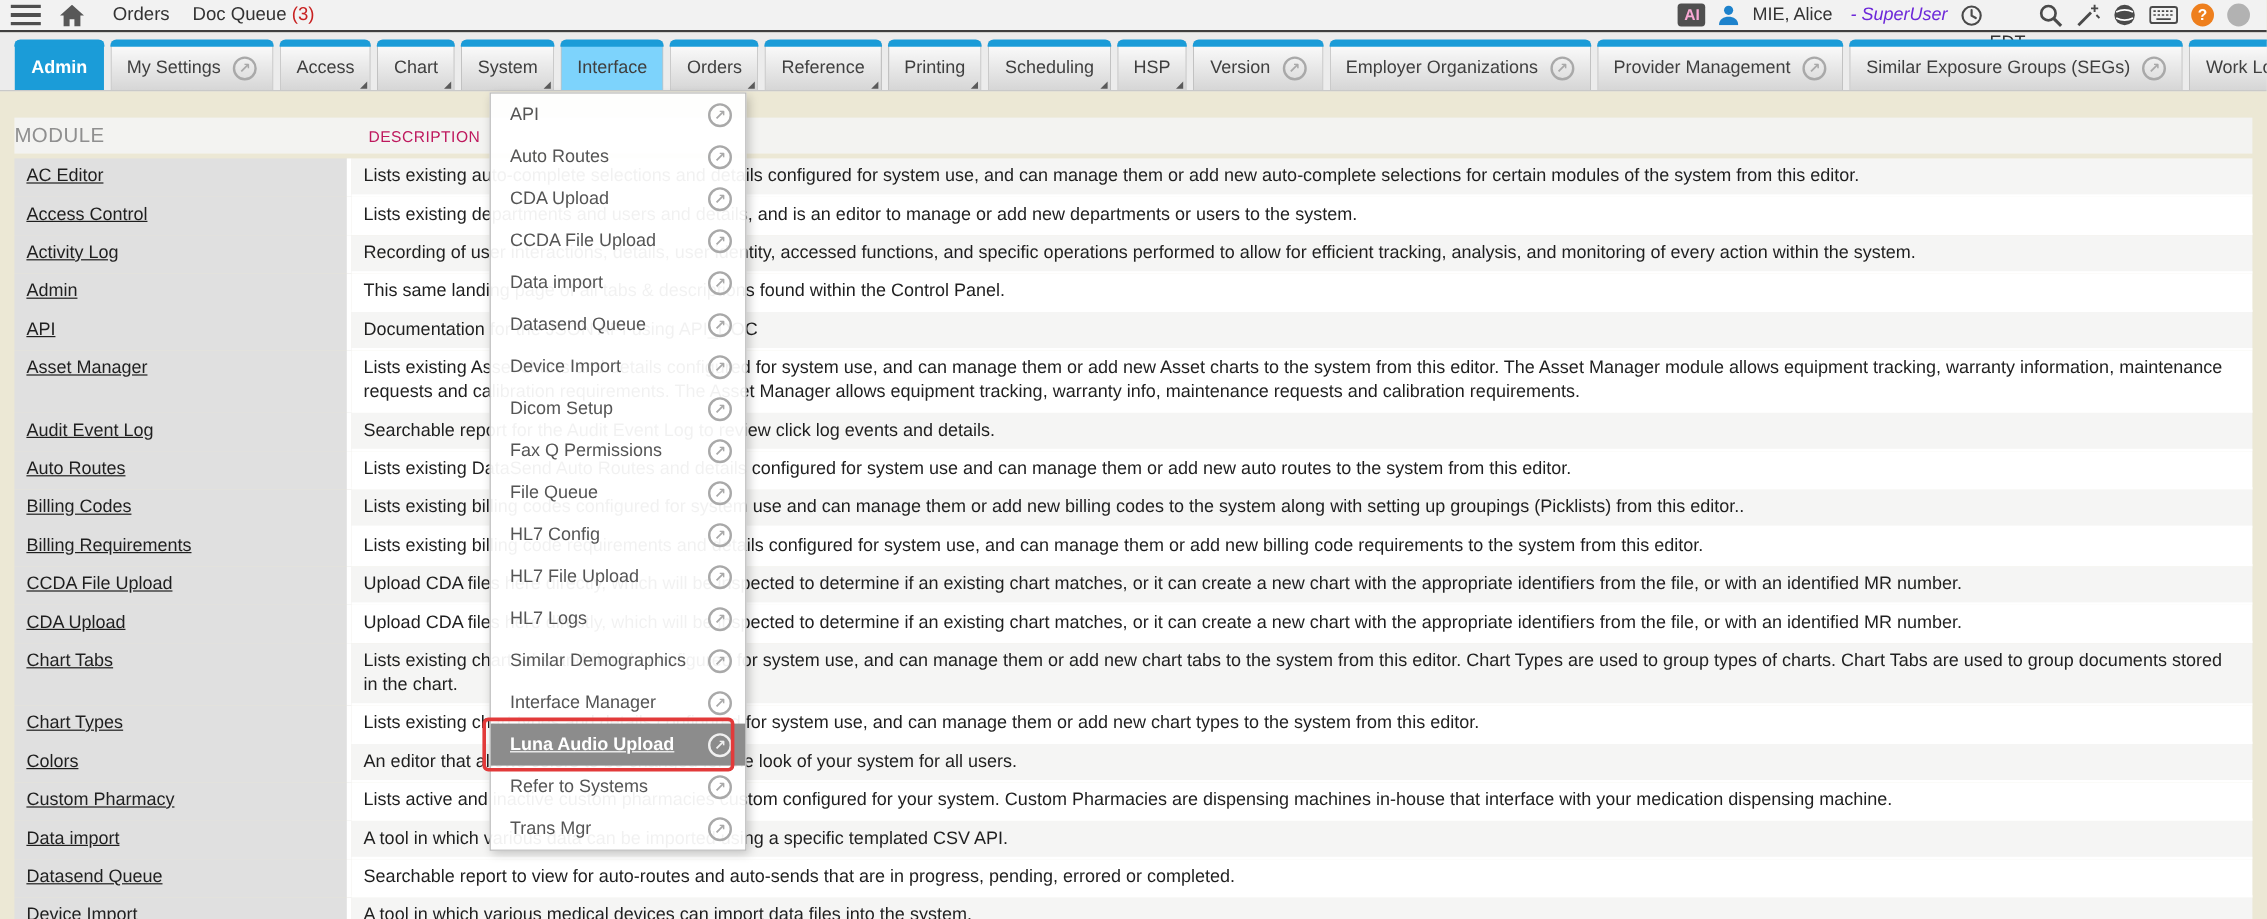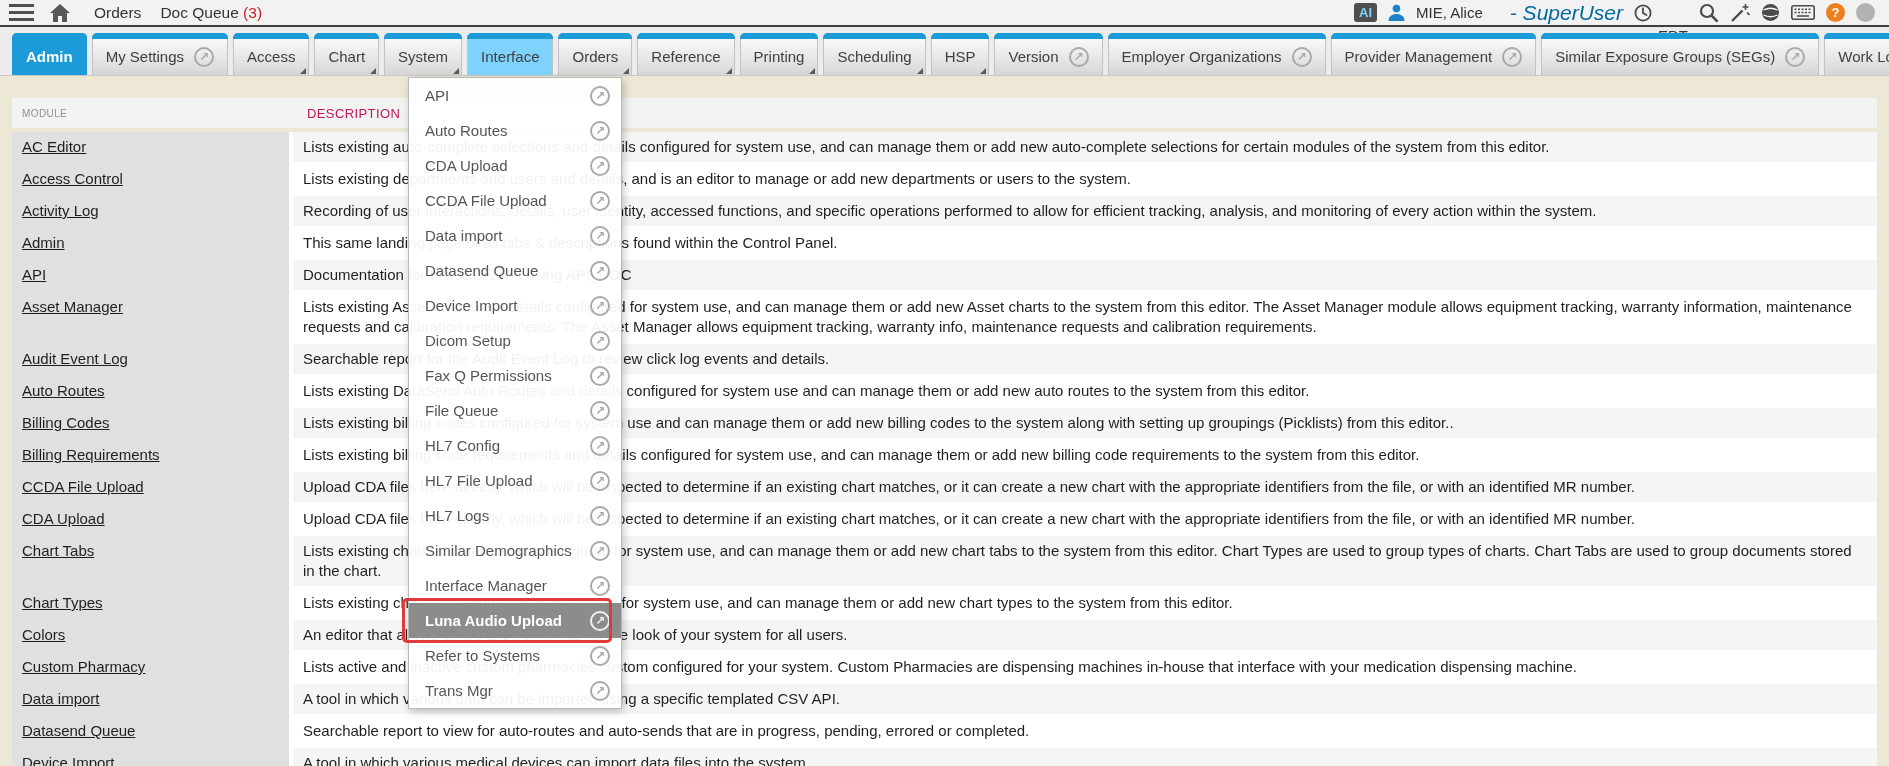--- a/index.html
+++ b/index.html
@@ -8,24 +8,24 @@
 
   
   .topbar { height: 27px; background: #f2f2f2; border-bottom: 2px solid #3f3f3f;
             display: flex; align-items: center; padding: 0 14px 0 9px; }
   .hamburger { width: 25px; height: 17px; cursor: pointer; margin-right: 16px;
      background: linear-gradient(to bottom,#4f4f4f 0 3px,transparent 3px 7px,#4f4f4f 7px 10px,transparent 10px 14px,#4f4f4f 14px 17px); }
   .home-btn { margin-right: 24px; cursor: pointer; display: flex; align-items: center; }
   .crumb { font-size: 15.5px; color: #333; margin-right: 19px; cursor: pointer; text-decoration: none; }
   .crumb .red { color: #c82121; }
   .topbar-right { margin-left: auto; display: flex; align-items: center; gap: 11px; }
-  .ai-badge { background: #4f4f4f; color: #7dd3fc; font-weight: bold; font-size: 13px;
+  .ai-badge { background: #4f4f4f; color: #f9a8d4; font-weight: bold; font-size: 13px;
               border-radius: 3px; padding: 2px 5px; line-height: 15px; }
   .username { font-size: 15px; color: #333; }
-  .userrole { font-size: 21px; color: #0369a1; font-style: italic; margin-left: 16px; }
+  .userrole { font-size: 15px; color: #6d28d9; font-style: italic; margin-left: 4px; }
   .tz { font-size: 15px; color: #333; margin-left: -5px; margin-top: 46px; }
   .help-circle { width: 19px; height: 19px; border-radius: 50%; background: #ee7f1d; color: #fff;
                  font-weight: bold; font-size: 13px; display: flex; align-items: center; justify-content: center; cursor: pointer; }
   .gray-circle { width: 19px; height: 19px; border-radius: 50%; background: #b2b2b2; cursor: pointer; }
   .icon-btn { display: flex; align-items: center; cursor: pointer; }
 
   
   .tabbar { height: 49px; background: #ececec; border-bottom: 1px solid #c9c9c9;
             display: flex; align-items: flex-end; padding-left: 12px; }
   .tab { position: relative; height: 42px; margin-right: 5px; padding: 4px 13px 0;
@@ -42,29 +42,29 @@
               color: #a9a9a9; font-size: 12px; font-weight: bold; display: inline-flex;
               align-items: center; justify-content: center; font-family: "DejaVu Sans", sans-serif; }
 
   
   .dropdown { position: absolute; left: 408px; top: 77px; width: 214px;
               background: rgba(255,255,255,0.94); border: 1px solid #b9b9b9;
               box-shadow: 2px 3px 8px rgba(0,0,0,0.22); z-index: 40; }
   .menu-item { position: relative; height: 35px; display: flex; align-items: center;
                padding: 0 40px 0 16px; font-size: 15px; color: #555; cursor: pointer; white-space: nowrap; }
   .menu-item .ext-icon { position: absolute; right: 11px; top: 50%; transform: translateY(-50%); }
-  .menu-item.highlighted { background: #8c8c8c; color: #fff; font-weight: bold; }
+  .menu-item.highlighted { background: #8c8c8c; color: #fff; font-weight: bold; text-decoration: underline; }
   .menu-item.highlighted .ext-icon { border-color: #f0f0f0; color: #f0f0f0; }
   .menu-item.highlighted::after { content: ''; position: absolute; left: -7px; right: 9px; top: -5px; bottom: -5px;
                border: 3px solid #e23a3a; border-radius: 5px; pointer-events: none; }
 
   
   .content { padding: 22px 12px 0; }
   .thead { display: flex; background: #f3f3f1; height: 30px; align-items: center; margin-bottom: 4px; }
-  .th-module { width: 285px; padding-left: 10px; font-size: 10px; color: #8f8f8f; letter-spacing: 0.4px; }
+  .th-module { width: 285px; font-size: 17px; color: #8f8f8f; letter-spacing: 0.4px; }
   .th-desc { flex: 1; padding-left: 10px; font-size: 13px; color: #be185d; letter-spacing: 0.4px; }
   .trow { display: flex; }
   .td-module { width: 281px; background: #e0e0e0; padding: 5px 10px; border-right: 4px solid #fff; }
   .module-link { color: #1f1f1f; font-size: 15px; line-height: 20px; text-decoration: underline; cursor: pointer; }
   .td-desc { flex: 1; background: #fff; padding: 5px 10px; font-size: 15px; color: #1f1f1f;
              line-height: 20px; border-bottom: 2px solid #fff; }
   .trow:nth-child(odd) .td-desc { background: #f5f5f4; }
 </style>
 </head>
 <body>

